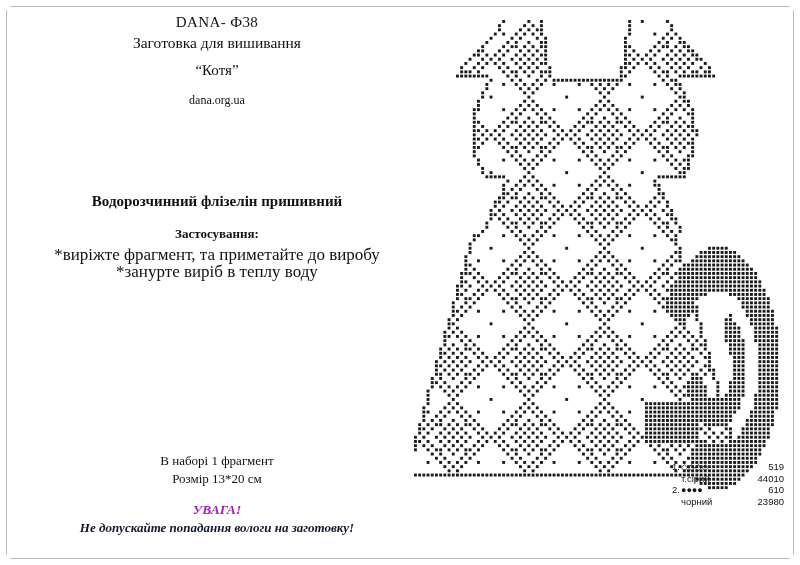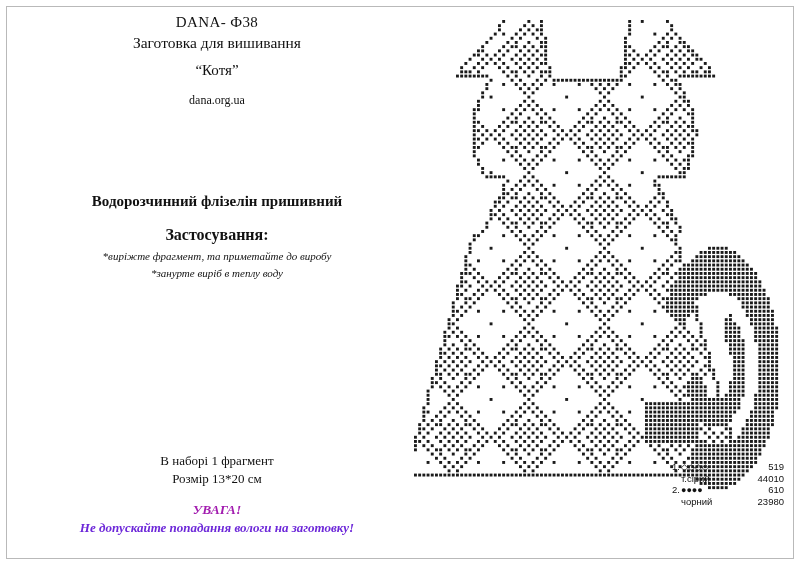--- a/index.html
+++ b/index.html
@@ -8,20 +8,21 @@
     background: #ffffff;
   }
   .page {
     position: relative;
     width: 800px;
     height: 565px;
     background: #ffffff;
     overflow: hidden;
     font-family: "Liberation Serif", serif;
     color: #111111;
+    border-radius: 28px;
   }
   .frame {
     position: absolute;
     left: 6px;
     top: 6px;
     width: 788px;
     height: 553px;
     border: 1px solid #b9b9b9;
     box-sizing: border-box;
   }
@@ -65,26 +66,25 @@
     font-size: 15px;
     margin: 0 0 16px 0;
   }
   .purpose {
     font-size: 12.5px;
     line-height: 17px;
     margin: 0 0 14px 0;
   }
   .usage-title {
     font-weight: bold;
-    font-size: 16px;
+    font-size: 13px;
     margin: 0 0 4px 0;
   }
   .usage-list {
-    font-style: italic;
-    font-size: 11px;
+    font-size: 17px;
     line-height: 17px;
   }
   .usage-list div { margin: 0; }
 
   .bottom-block {
     position: absolute;
     left: 22px;
     top: 452px;
     width: 390px;
     text-align: center;
@@ -95,21 +95,21 @@
     margin: 0 0 14px 0;
   }
   .warning-title {
     color: #a21caf;
     font-weight: bold;
     font-style: italic;
     font-size: 13.5px;
     margin: 0 0 2px 0;
   }
   .warning-text {
-    color: #6d28d9;
+    color: #0f172a;
     font-weight: bold;
     font-style: italic;
     font-size: 13px;
     margin: 0;
   }
 
   
   .pattern-area {
     position: absolute;
     left: 406px;

